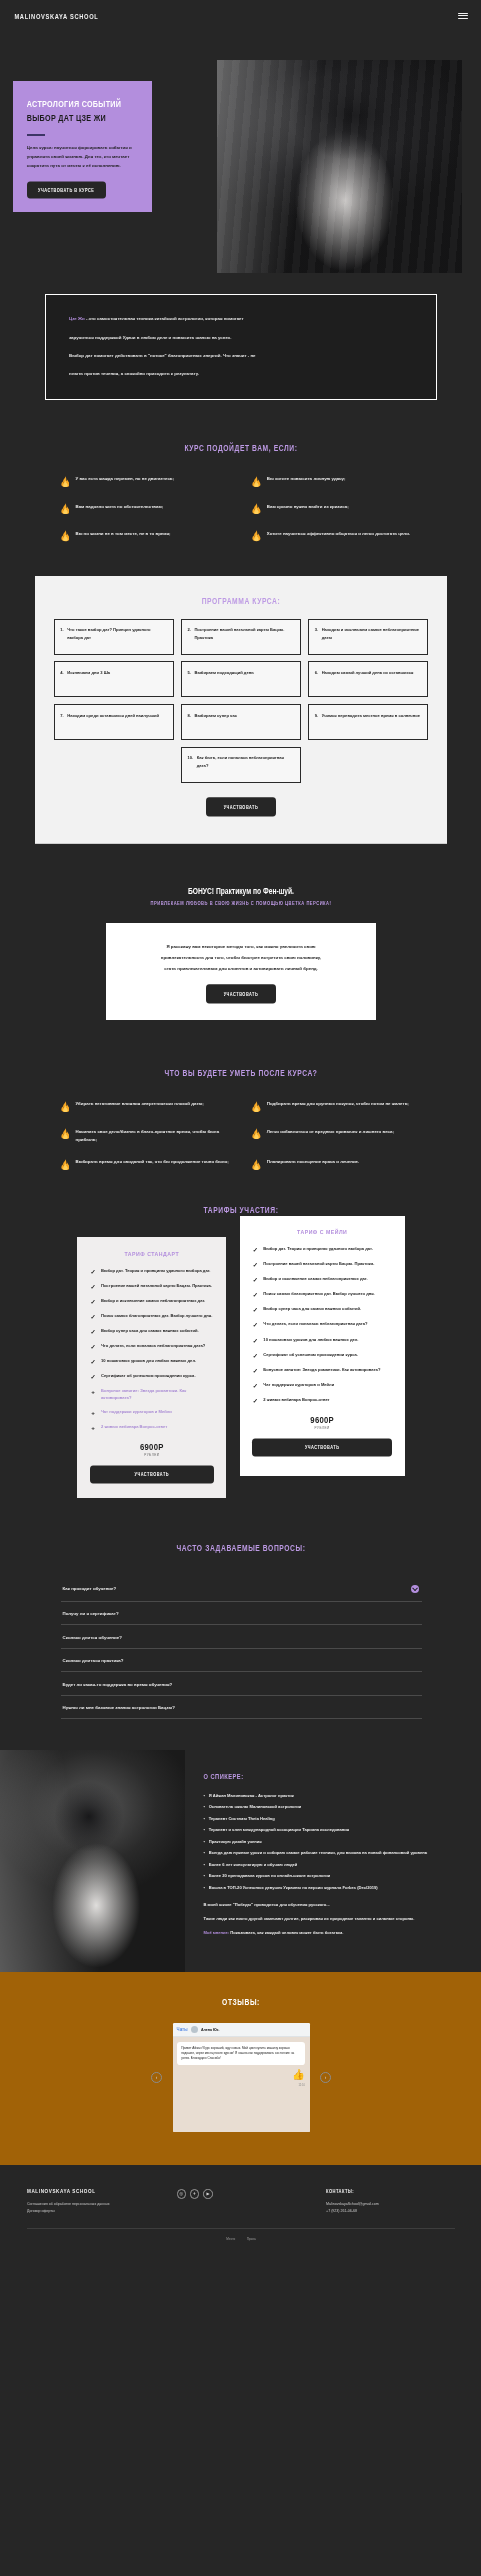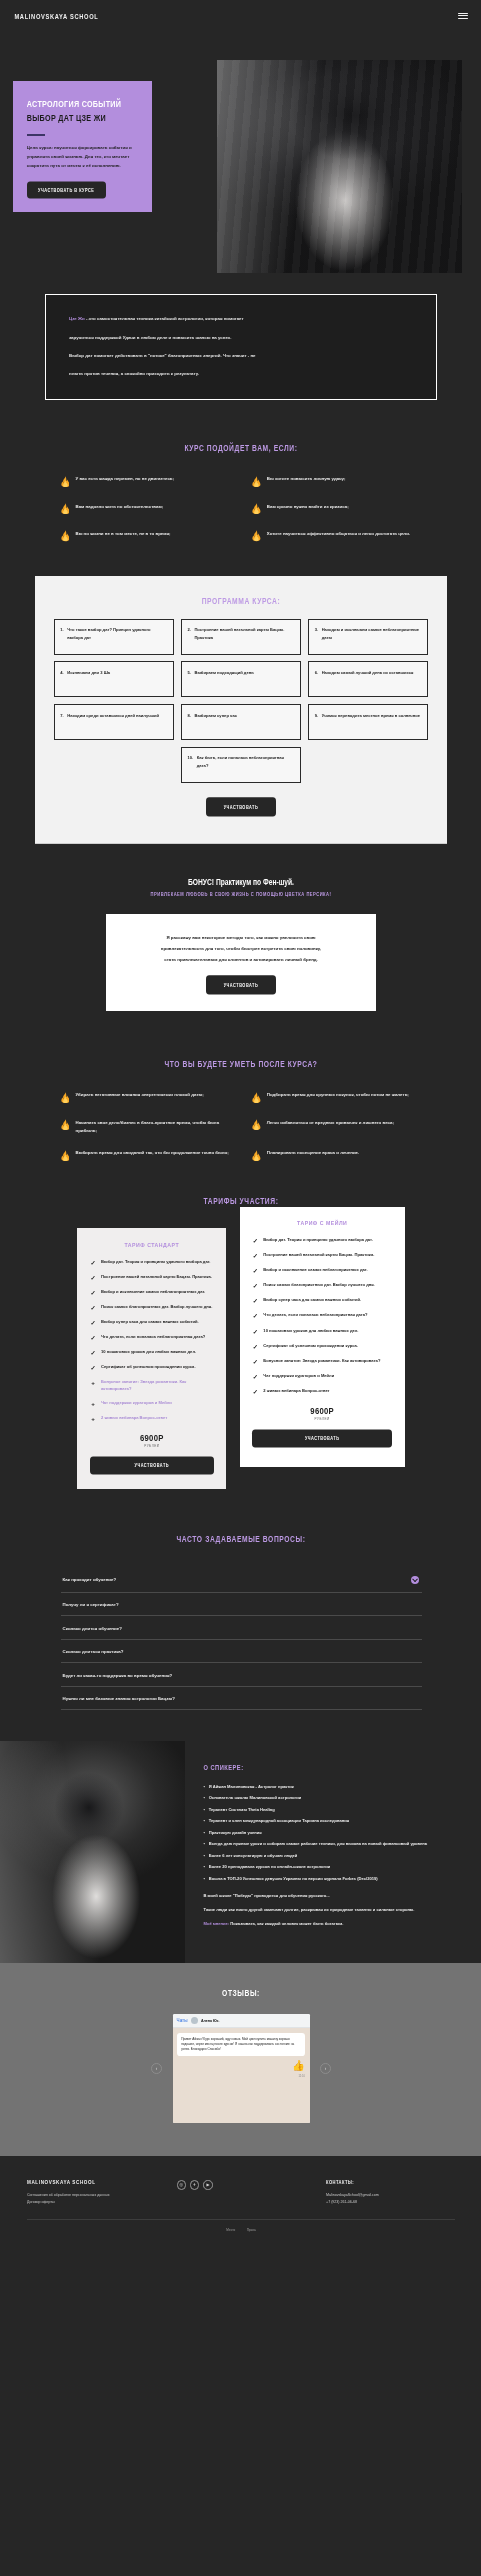--- a/index.html
+++ b/index.html
@@ -86,21 +86,21 @@
   .fire-grid{
     width:361px; margin:0 auto; display:grid; grid-template-columns:1fr 1fr;
     column-gap:21.6px; row-gap:13.4px; padding-bottom:5.2px;
   }
   .fire-item{ display:flex; gap:6.2px; align-items:flex-start;}
   .fire-icon{ flex:0 0 auto; width:8.8px; height:11.3px; margin-top:0.5px;}
   .fire-text{ font-size:4.4px; line-height:1.95; color:#ededed; font-weight:600;}
 
   
   .program-panel{
-    width:412px; margin:27px auto 4px; background:#f2f2f2; color:#1b1b1b;
+    width:412px; margin:27px auto 13px; background:#f2f2f2; color:#1b1b1b;
     padding:17.5px 18.5px 27px; border-bottom:0.5px solid #cfcfcf;
   }
   .program-panel .sect-title{ margin:4.1px 0 14.4px; color:#bd9ae4;}
   .prog-grid{ display:grid; grid-template-columns:repeat(3,1fr); gap:6.7px;}
   .prog-card{
     border:0.5px solid #2a2a2a; background:#f7f7f7; min-height:36px;
     padding:6.7px 6.7px 6.7px 5.7px; display:flex; gap:3.6px; align-items:flex-start;
   }
   .prog-num{ font-size:4.1px; font-weight:600; color:#1b1b1b; flex:0 0 auto; line-height:1.85;}
   .prog-text{ font-size:4.1px; line-height:1.85; font-weight:600; color:#1b1b1b;}
@@ -171,21 +171,21 @@
   }
   .speaker-body{ flex:1; padding:24px 20.6px 20.6px 18.5px;}
   .speaker-title{ color:#bd9ae4; font-size:5.7px; font-weight:700; letter-spacing:0.5px; transform:scaleY(1.2); margin-bottom:12.4px;}
   .speaker-list{ list-style:none; margin-bottom:9.3px;}
   .speaker-list li{ font-size:4.1px; line-height:1.55; color:#ededed; font-weight:600; margin-bottom:5.2px; padding-left:5.2px; position:relative;}
   .speaker-list li::before{ content:"•"; position:absolute; left:0; color:#ededed;}
   .speaker-note{ font-size:4.1px; line-height:1.75; color:#ededed; font-weight:600; margin-bottom:7.2px;}
   .speaker-note .hl{ color:#b38edd;}
 
   
-  .reviews{ background:#737373; padding:26px 0 33px;}
+  .reviews{ background:#a16207; padding:26px 0 33px;}
   .reviews .sect-title{ margin:0 0 17.5px; color:#ffffff;}
   .review-stage{ display:flex; align-items:center; justify-content:center; gap:10.3px;}
   .arrow-btn{
     width:11.3px; height:11.3px; border-radius:50%; border:0.5px solid #8c8c8c; background:transparent;
     color:#d8d8d8; font-size:4.6px; display:flex; align-items:center; justify-content:center; cursor:pointer;
   }
   .review-card{ width:137px; background:#ffffff; border-radius:1.5px; overflow:hidden; color:#111;}
   .rv-head{ background:#f2f4f5; padding:3.1px 4.1px; display:flex; align-items:center; gap:3.1px; border-bottom:0.5px solid #dfe3e6;}
   .rv-back{ font-size:4.6px; color:#2f6fe0;}
   .rv-avatar{ width:7.2px; height:7.2px; border-radius:50%; background:#b9c4cc;}

